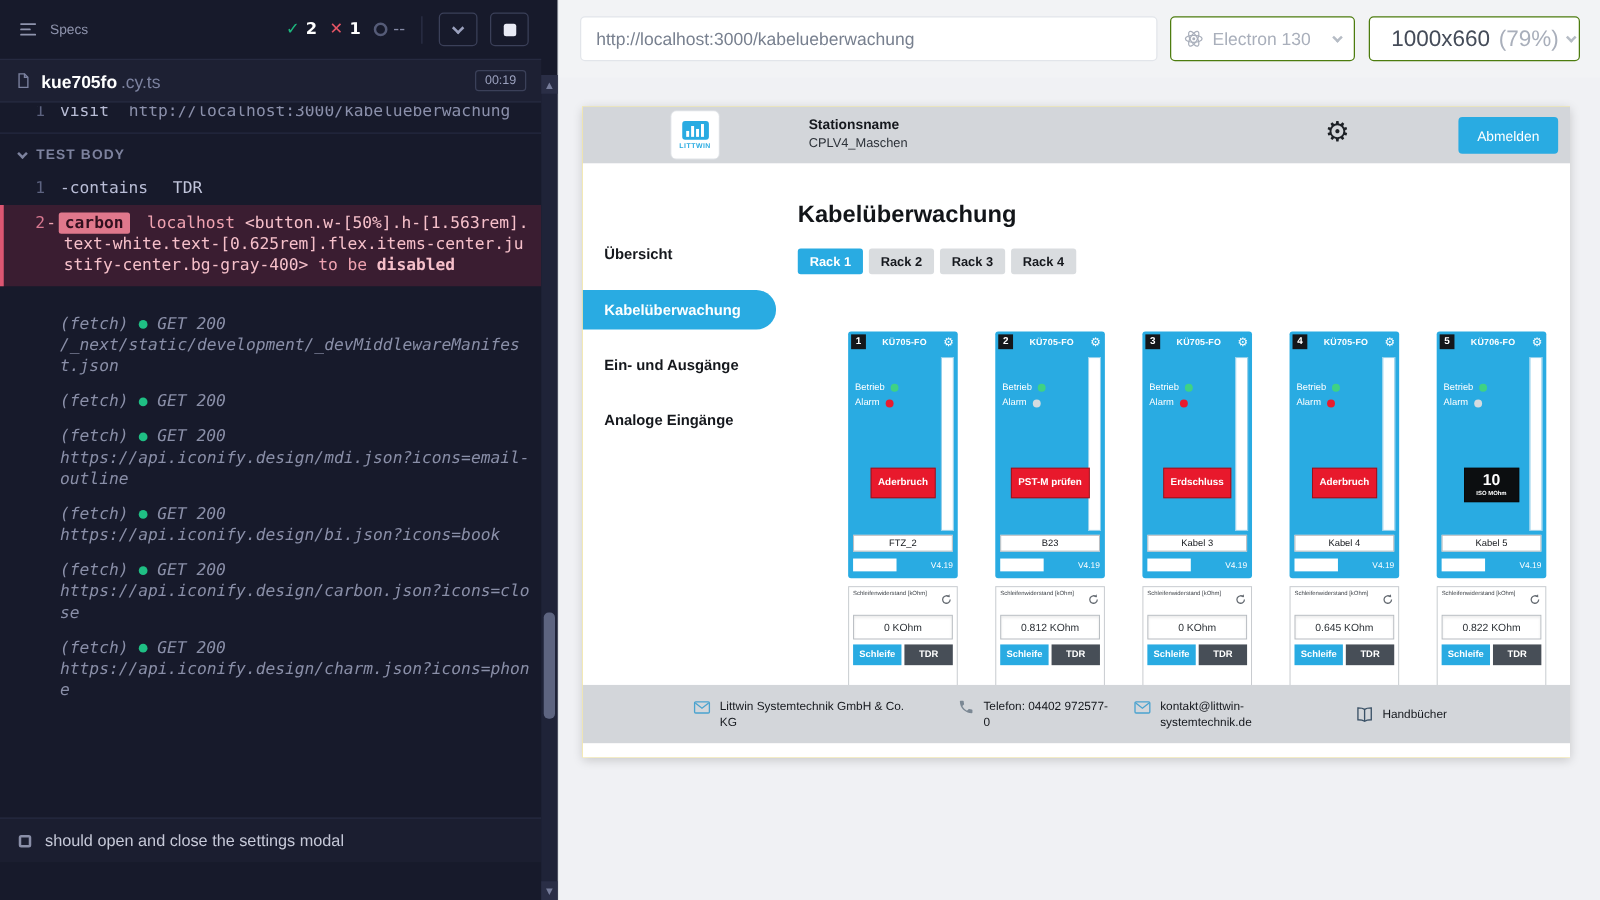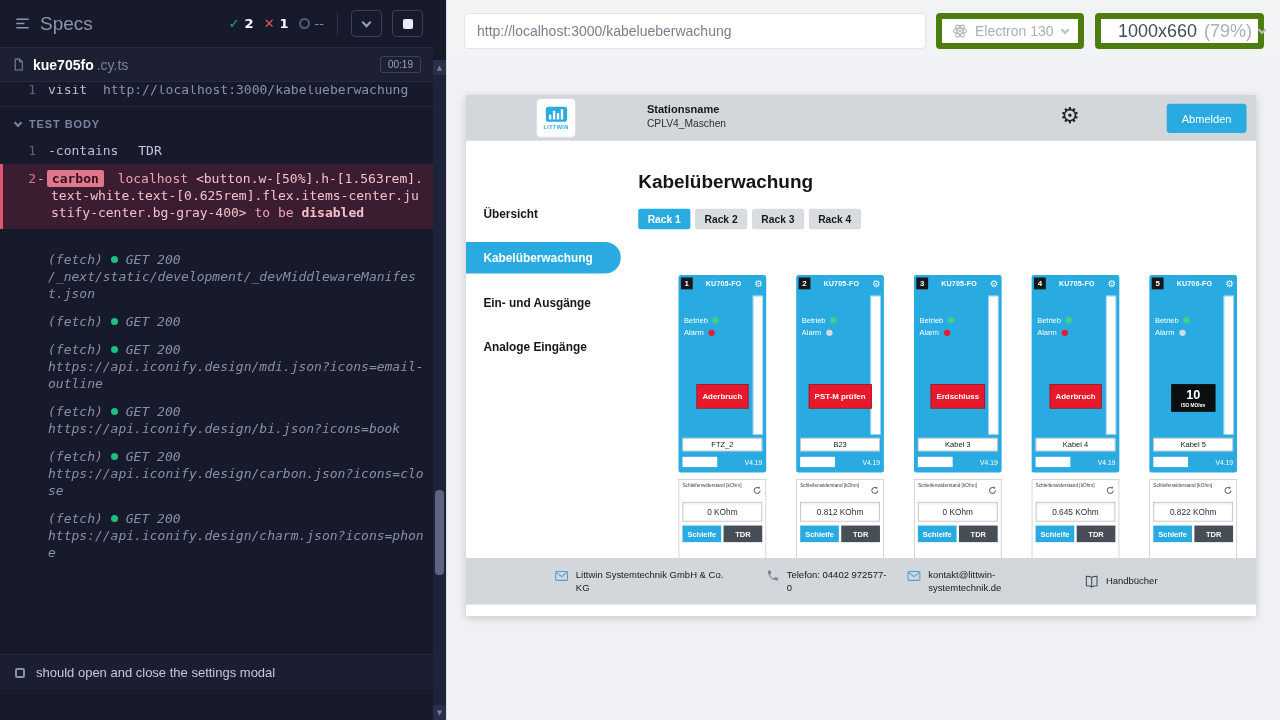--- a/index.html
+++ b/index.html
@@ -4,21 +4,21 @@
 <style>
   *{margin:0;padding:0;box-sizing:border-box;}
   html,body{width:1280px;height:720px;overflow:hidden;}
   body{font-family:"Liberation Sans",sans-serif;background:#eef0f3;}
   .stage{display:flex;width:1280px;height:720px;}
 
   
   .cy-panel{position:relative;width:446px;height:720px;background:#171a2b;color:#9297b0;flex:none;}
   .cy-inner{width:433px;height:720px;display:flex;flex-direction:column;}
   .cy-header{height:48px;display:flex;align-items:center;padding:0 10px 0 14px;border-bottom:1px solid #262a40;flex:none;}
-  .cy-specs{display:flex;align-items:center;gap:9px;color:#8f94ad;font-size:19px;cursor:pointer;}
+  .cy-specs{display:flex;align-items:center;gap:9px;color:#8f94ad;font-size:11px;cursor:pointer;}
   .cy-stats{margin-left:auto;display:flex;align-items:center;gap:10px;font-family:"DejaVu Sans",sans-serif;}
   .stat{display:flex;align-items:center;gap:5px;font-size:13px;font-weight:bold;color:#fff;}
   .mark-pass{color:#1db57c;font-size:13px;}
   .mark-fail{color:#e45464;font-size:13px;}
   .pend-circle{width:11px;height:11px;border:2px solid #555b77;border-radius:50%;display:inline-block;}
   .pend-txt{color:#858aa6;font-weight:normal;}
   .vdiv{width:1px;height:22px;background:#2c3048;margin:0 3px;}
   .icon-btn{width:31px;height:27px;border:1px solid #3b4059;border-radius:4px;background:transparent;display:flex;align-items:center;justify-content:center;cursor:pointer;}
   .chev{width:7px;height:7px;border-right:2px solid #9aa0bd;border-bottom:2px solid #9aa0bd;transform:rotate(45deg);margin-top:-3px;}
   .stop-sq{width:10px;height:10px;background:#e9ebf5;border-radius:2px;}
@@ -59,29 +59,29 @@
   .cy-scroll{position:absolute;top:60px;right:0;bottom:0;width:13px;background:#1f2338;}
   .scroll-arrow{position:absolute;left:0;width:13px;height:15px;color:#767c9a;font-size:7px;display:flex;align-items:center;justify-content:center;background:#2a2e46;font-family:"DejaVu Sans",sans-serif;cursor:pointer;}
   .arrow-up{top:0;}
   .arrow-down{bottom:0;}
   .scroll-thumb{position:absolute;left:2px;width:9px;top:430px;height:85px;background:#5d6480;border-radius:4px;cursor:grab;}
 
   
   .right{flex:1;height:720px;background:#f0f1f4;border-left:1px solid #dcdfe4;display:flex;flex-direction:column;}
   .browser-bar{height:62px;display:flex;align-items:center;padding:0 16px 0 17px;background:#f2f3f5;gap:10px;flex:none;}
   .url-box{width:462px;height:36px;background:#fff;border:1px solid #e2e5ea;border-radius:4px;display:flex;align-items:center;padding:0 12px;font-size:14px;color:#78808f;white-space:nowrap;overflow:hidden;cursor:text;}
-  .sel-box{height:36px;background:#fff;border:6px solid #4d7c0f;border-radius:4px;display:flex;align-items:center;gap:7px;padding:0 10px;cursor:pointer;text-align:right;}
+  .sel-box{height:36px;background:#fff;border:1px solid #4d7c0f;border-radius:4px;display:flex;align-items:center;gap:7px;padding:0 10px;cursor:pointer;text-align:right;}
   .browser-sel{width:148px;color:#a9afbb;font-size:14px;}
   .viewport-sel{width:169px;margin-left:auto;font-size:18px;}
   .vp-size{color:#454c59;}
   .vp-zoom{color:#a9afbb;}
   .sel-chev{margin-left:auto;width:6px;height:6px;border-right:2px solid #b6bcc5;border-bottom:2px solid #b6bcc5;transform:rotate(45deg);margin-top:-3px;flex:none;}
 
   .aut-area{flex:1;position:relative;}
-  .aut-frame{position:absolute;left:19px;top:33px;width:790px;height:521px;overflow:hidden;background:#fde047;box-shadow:0 2px 8px rgba(0,0,0,0.18);}
+  .aut-frame{position:absolute;left:19px;top:23px;width:790px;height:521px;overflow:hidden;background:#fde047;box-shadow:0 2px 8px rgba(0,0,0,0.18);}
   .aut{width:1000px;height:660px;transform:scale(0.79);transform-origin:0 0;background:#fff;position:relative;overflow:hidden;}
 
   
   .app-header{position:absolute;top:0;left:0;width:1000px;height:58px;background:#d3d6da;}
   .logo{position:absolute;left:90px;top:5px;width:48px;height:48px;background:#fff;border-radius:5px;display:flex;flex-direction:column;align-items:center;justify-content:center;gap:3px;box-shadow:0 0 0 1px #dfe2e6;}
   .logo-mark{width:27px;height:19px;background:#29abe2;border-radius:3px;display:flex;align-items:flex-end;justify-content:center;gap:2px;padding:3px 3px;}
   .logo-mark i{display:block;width:3px;background:#fff;}
   .logo-mark i:nth-child(1){height:6px;}
   .logo-mark i:nth-child(2){height:11px;}
   .logo-mark i:nth-child(3){height:8px;}

